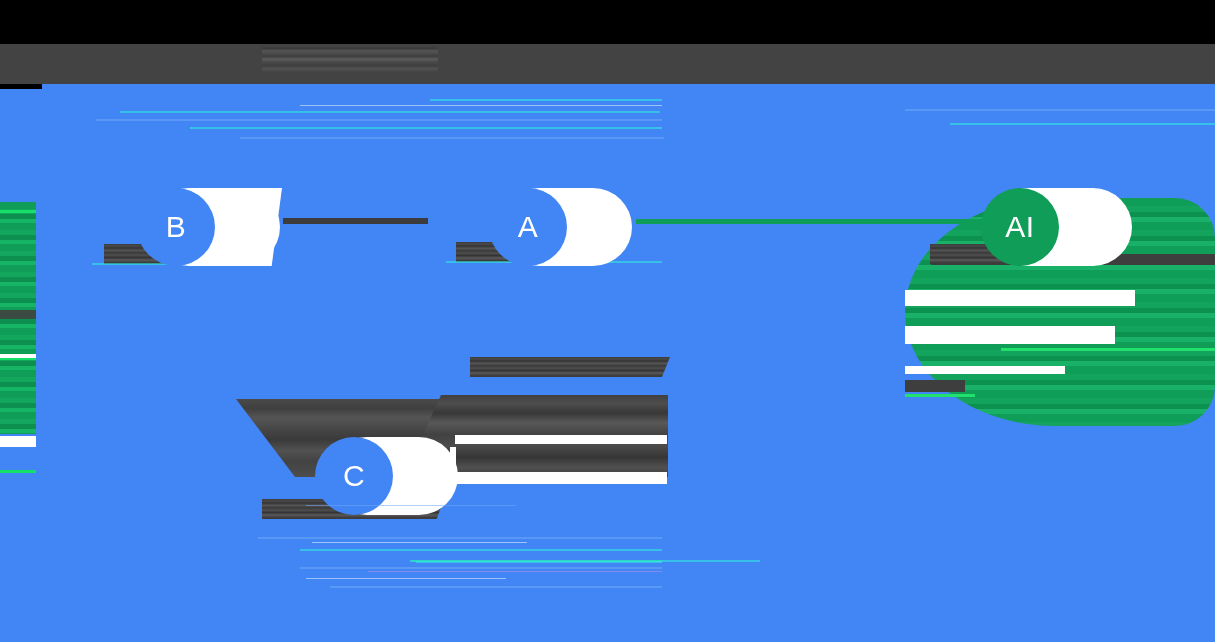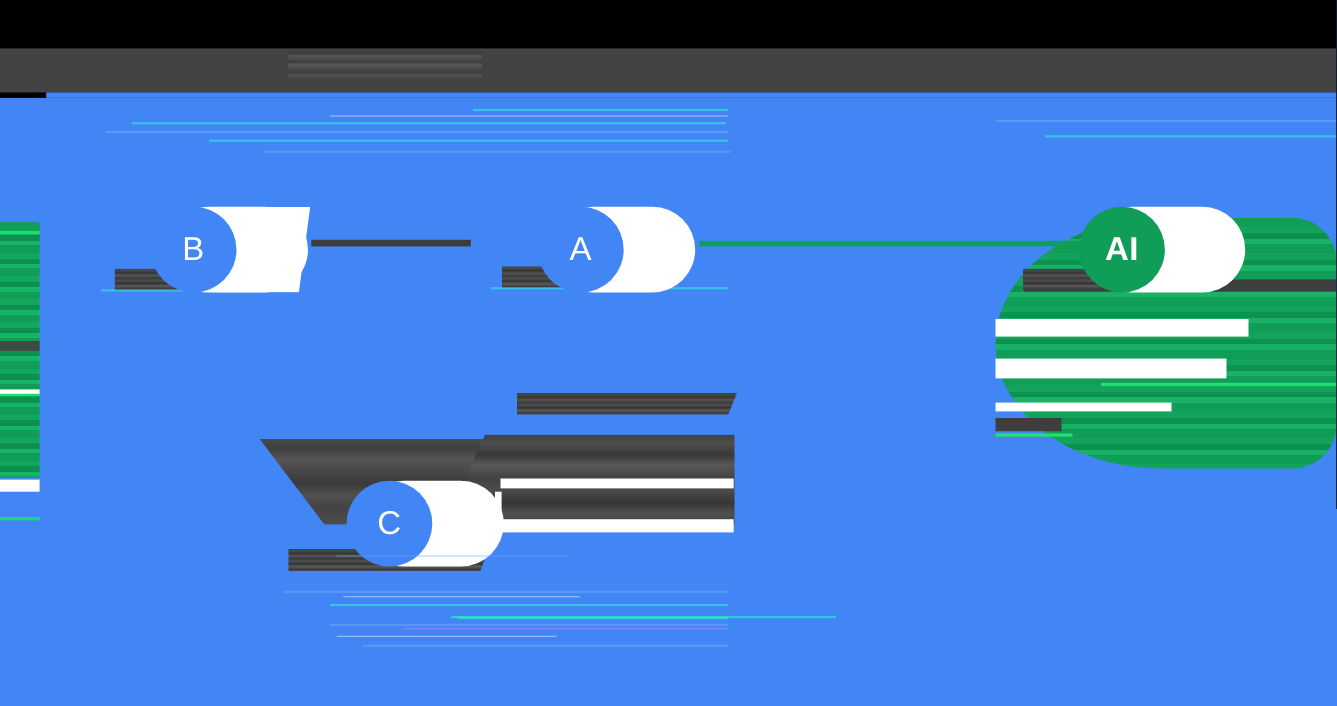--- a/index.html
+++ b/index.html
@@ -125,21 +125,21 @@
 
     <div class="pill-shear" style="left:196px;top:99px;width:86px;height:78px;
          clip-path:polygon(0 0,100% 0,88% 100%,0 100%);"></div>
     <div class="pill" style="left:150px;top:99px;width:130px;height:78px;"></div>
     <div class="badge blue" style="left:137px;top:99px;width:78px;height:78px;">B</div>
 
     <div class="pill" style="left:500px;top:99px;width:132px;height:78px;"></div>
     <div class="badge blue" style="left:489px;top:99px;width:78px;height:78px;">A</div>
 
     <div class="pill" style="left:990px;top:99px;width:142px;height:78px;"></div>
-    <div class="badge green" style="left:981px;top:99px;width:78px;height:78px;font-weight:bold;">AI</div>
+    <div class="badge green" style="left:981px;top:99px;width:78px;height:78px;">AI</div>
 
     <div class="edge dark" style="left:283px;top:129px;width:145px;height:6px;"></div>
 
     <div class="edge green" style="left:636px;top:130px;width:366px;height:5px;"></div>
 
     <div class="smear slant" style="left:470px;top:268px;width:200px;height:20px;"></div>
 
     <div class="bigsmear left"></div>
     <div class="bigsmear right"></div>
 

